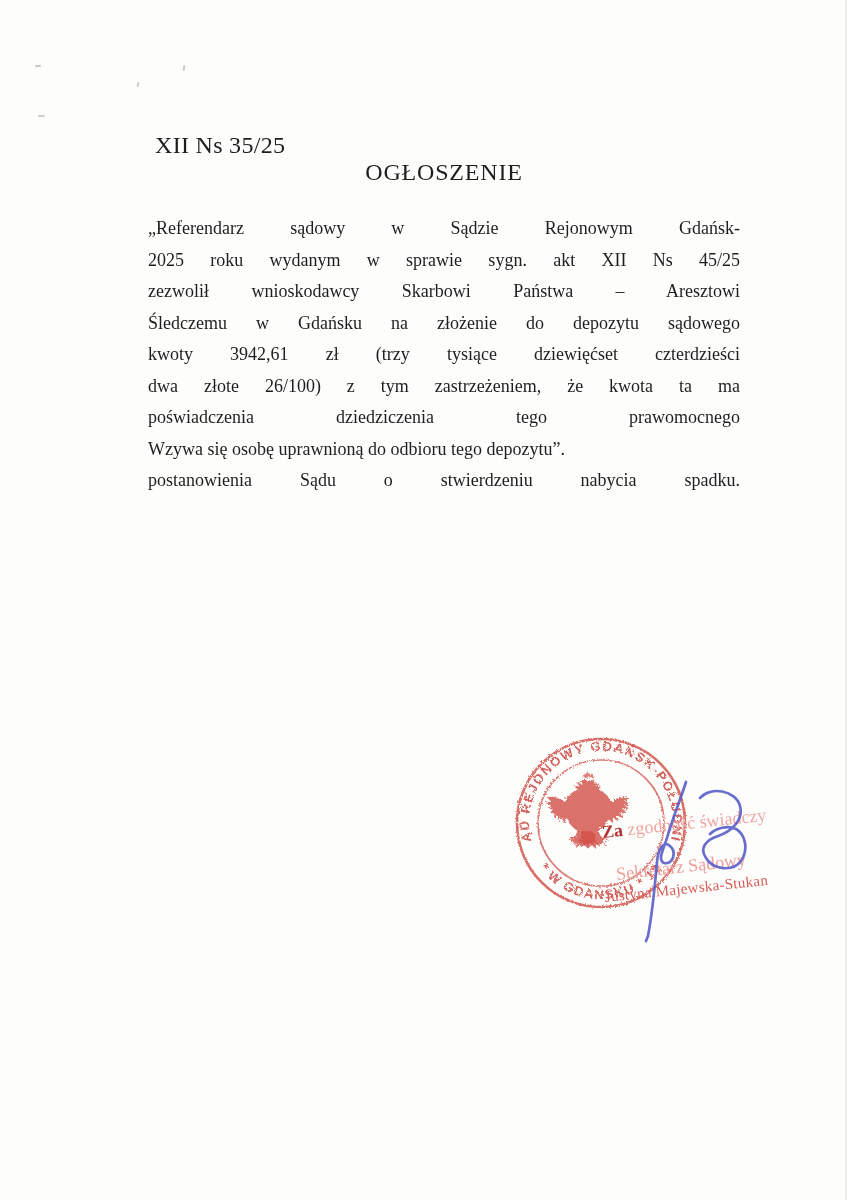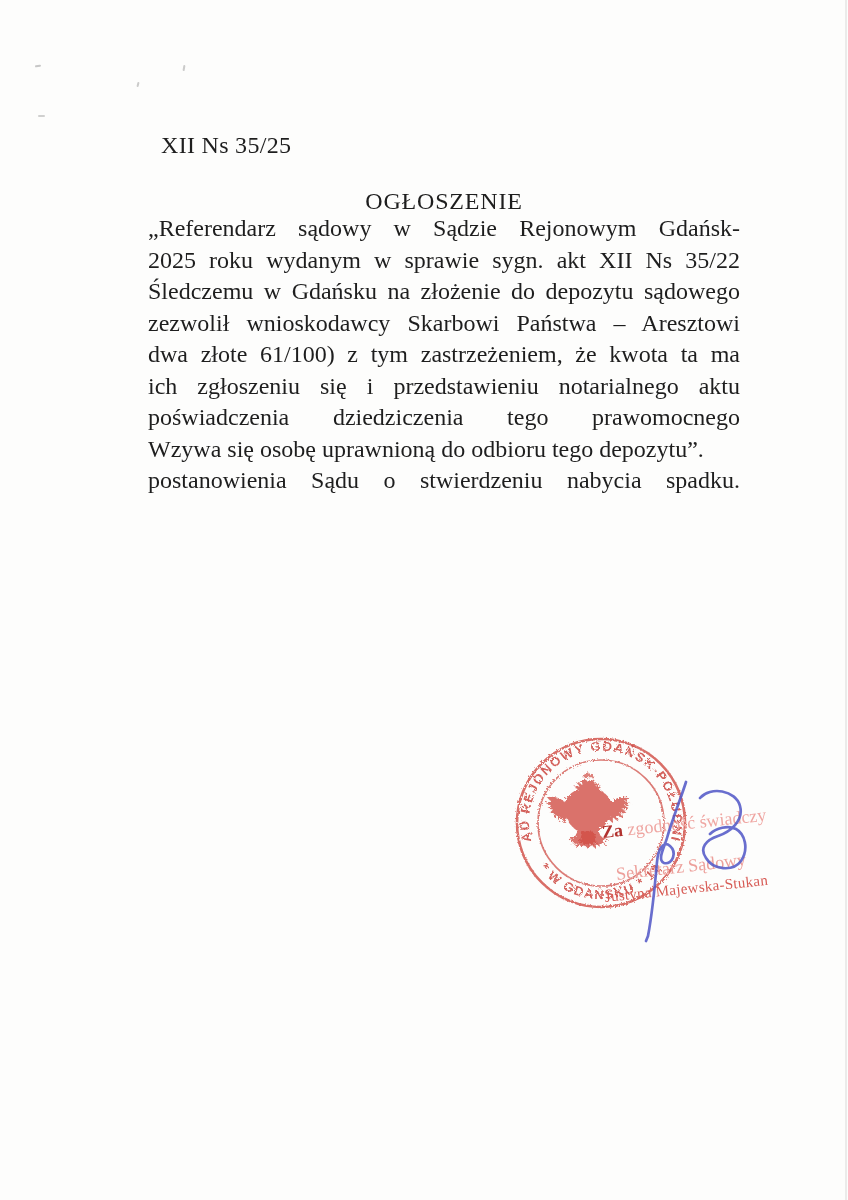--- a/index.html
+++ b/index.html
@@ -10,30 +10,30 @@
     overflow:hidden;
     font-family:"Liberation Serif", serif;
     color:#1e1e1e;
   }
   .scan-edge{
     position:absolute;right:1px;top:0;width:2px;height:1200px;
     background:#e3e3e3;opacity:.7;
   }
   .speck{position:absolute;background:#9a9a9a;border-radius:1px;}
   .case-number{
-    position:absolute;left:161px;top:132px;
+    position:absolute;left:155px;top:132px;
     font-size:24px;letter-spacing:.3px;white-space:nowrap;
   }
   .doc-title{
-    position:absolute;left:148px;top:188px;width:592px;
+    position:absolute;left:148px;top:159px;width:592px;
     text-align:center;font-size:24px;letter-spacing:.8px;
   }
   .body-block{
     position:absolute;left:148px;top:213px;width:592px;
-    font-size:24px;line-height:31.5px;
+    font-size:18px;line-height:31.5px;
   }
   .bline{
     text-align:justify;text-align-last:justify;
     height:31.5px;overflow:visible;white-space:normal;
   }
   .bline.last{text-align-last:left;}
   
   .stamp-svg{position:absolute;left:501px;top:723px;}
   .ring-text{
     font-family:"Liberation Sans", sans-serif;
@@ -68,25 +68,25 @@
   <div class="speck" style="left:35px;top:65px;width:6px;height:2px;transform:rotate(-8deg);opacity:.55"></div>
   <div class="speck" style="left:137px;top:82px;width:2px;height:5px;transform:rotate(14deg);opacity:.5"></div>
   <div class="speck" style="left:183px;top:65px;width:2px;height:6px;transform:rotate(10deg);opacity:.5"></div>
   <div class="speck" style="left:38px;top:115px;width:7px;height:2px;opacity:.45"></div>
 
   <div class="case-number">XII Ns 35/25</div>
   <div class="doc-title">OGŁOSZENIE</div>
 
   <div class="body-block">
     <div class="bline">„Referendarz sądowy w Sądzie Rejonowym Gdańsk-</div>
-    <div class="bline">2025 roku wydanym w sprawie sygn. akt XII Ns 35/22</div>
+    <div class="bline">2025 roku wydanym w sprawie sygn. akt XII Ns 45/25</div>
+    <div class="bline">zezwolił wnioskodawcy Skarbowi Państwa – Aresztowi</div>
     <div class="bline">Śledczemu w Gdańsku na złożenie do depozytu sądowego</div>
-    <div class="bline">zezwolił wnioskodawcy Skarbowi Państwa – Aresztowi</div>
-    <div class="bline">dwa złote 61/100) z tym zastrzeżeniem, że kwota ta ma</div>
-    <div class="bline">ich zgłoszeniu się i przedstawieniu notarialnego aktu</div>
+    <div class="bline">kwoty 3942,61 zł (trzy tysiące dziewięćset czterdzieści</div>
+    <div class="bline">dwa złote 26/100) z tym zastrzeżeniem, że kwota ta ma</div>
     <div class="bline">poświadczenia dziedziczenia tego prawomocnego</div>
     <div class="bline last">Wzywa się osobę uprawnioną do odbioru tego depozytu”.</div>
     <div class="bline">postanowienia Sądu o stwierdzeniu nabycia spadku.</div>
   </div>
 
   <svg class="stamp-svg" width="200" height="200" viewBox="0 0 200 200">
     <defs>
       <filter id="rough" x="-10%" y="-10%" width="120%" height="120%">
         <feTurbulence type="fractalNoise" baseFrequency="0.55" numOctaves="2" result="n"></feTurbulence>
         <feDisplacementMap in="SourceGraphic" in2="n" scale="3.5"></feDisplacementMap>

